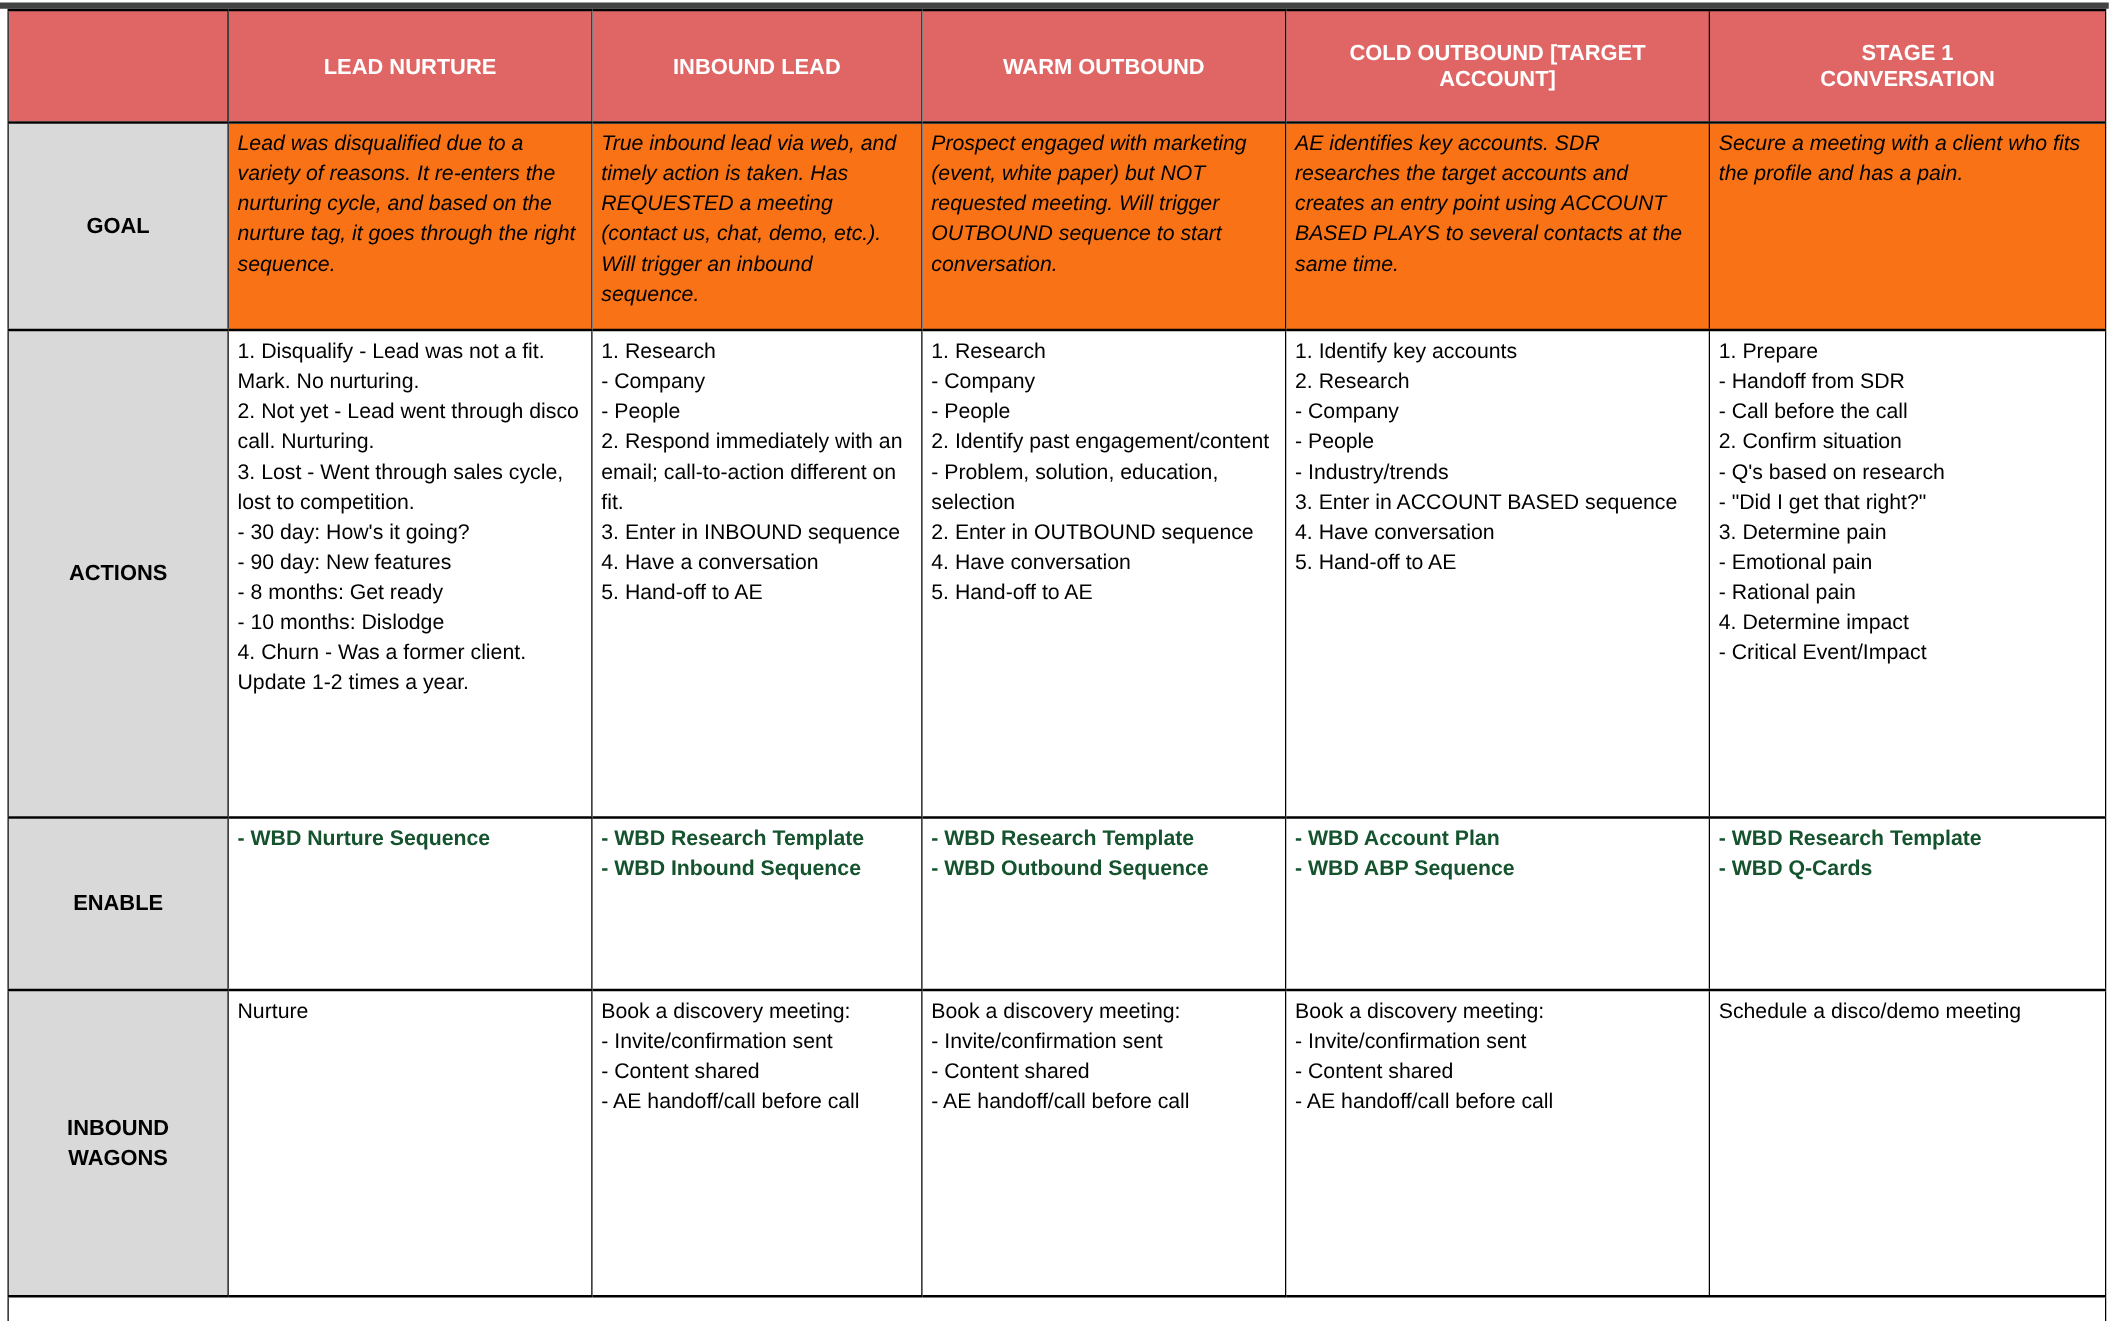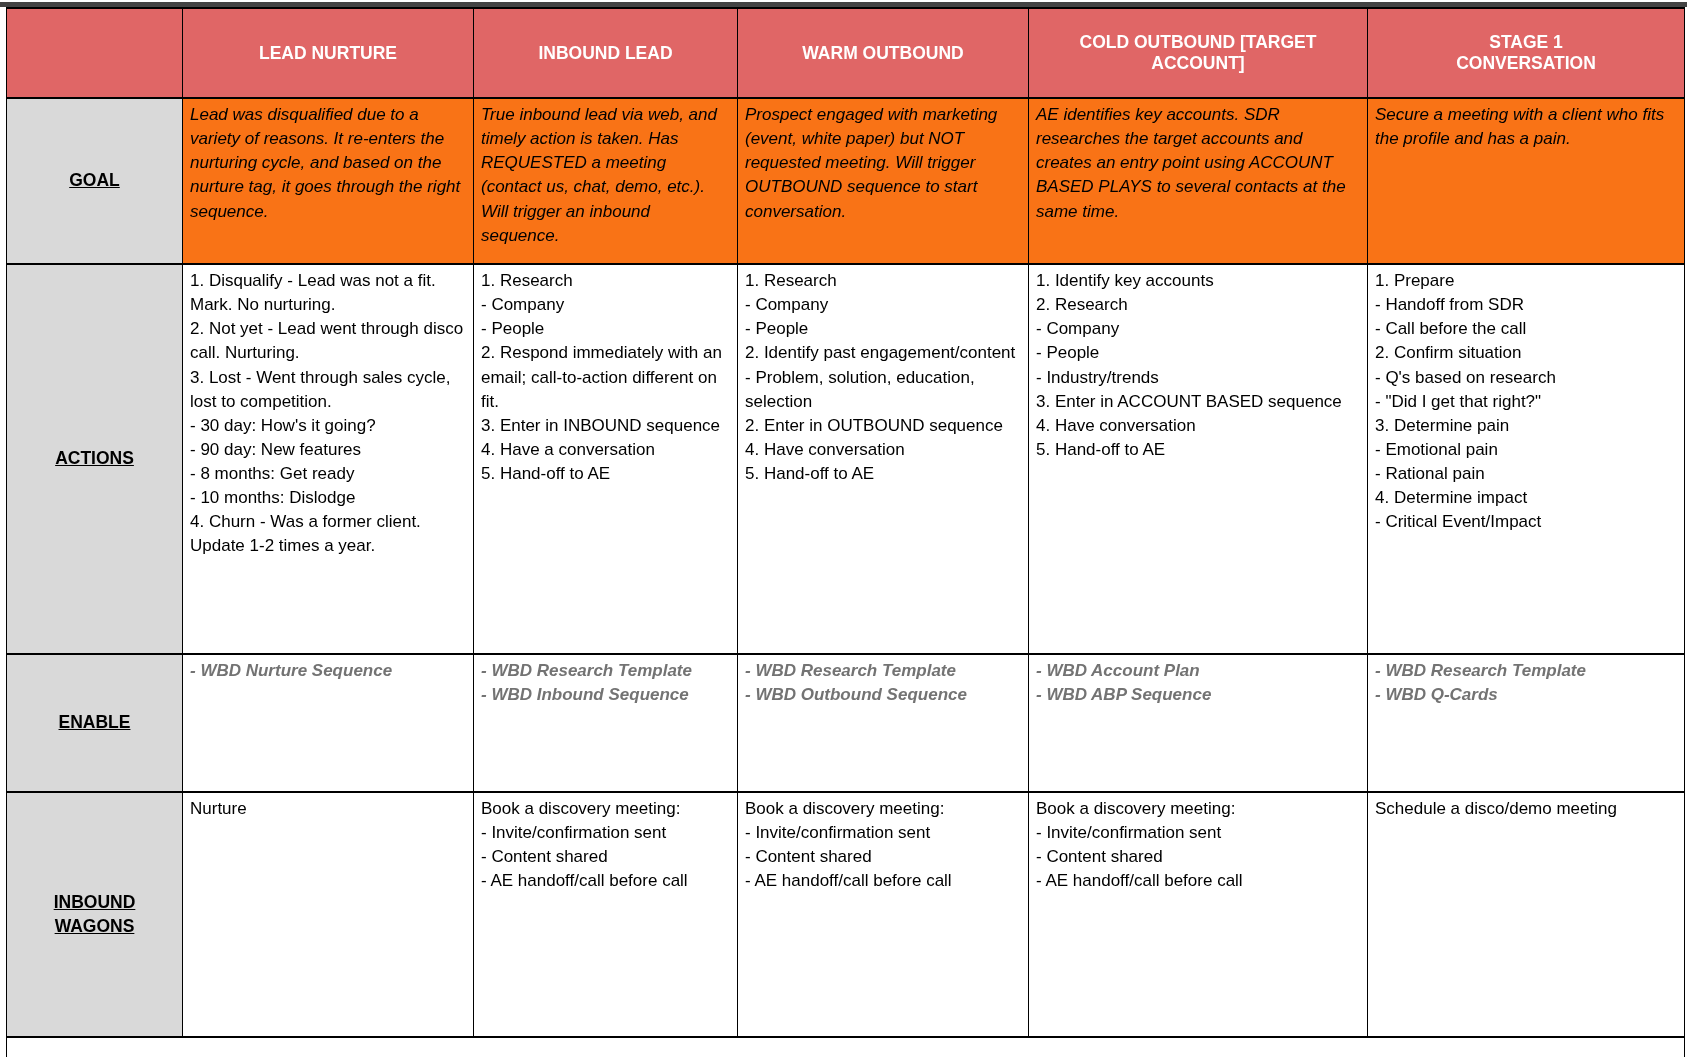--- a/index.html
+++ b/index.html
@@ -45,37 +45,35 @@
     font-size: 17.5px;
   }
   .sheet tbody th {
     background: #d9d9d9;
     color: #000000;
     font-weight: bold;
     text-align: center;
     vertical-align: middle;
     font-size: 17.5px;
     line-height: 1.35;
-    text-decoration: underline;
   }
   tr.row-goal { height: 166px; }
   tr.row-actions { height: 390px; }
   tr.row-enable { height: 138px; }
   tr.row-connect { height: 245px; }
   tr.row-goal td {
     background: #f97316;
     font-style: italic;
   }
   .ln { line-height: 1.42; }
   .b { font-weight: normal; }
   .lnk {
-    color: #737373;
+    color: #14532d;
     font-weight: bold;
     cursor: pointer;
-    font-style: italic;
   }
   tr.row-filler td {
     height: 70px;
     background: #ffffff;
   }
 </style>
 </head>
 <body>
 
 <div class="top-band"></div>

